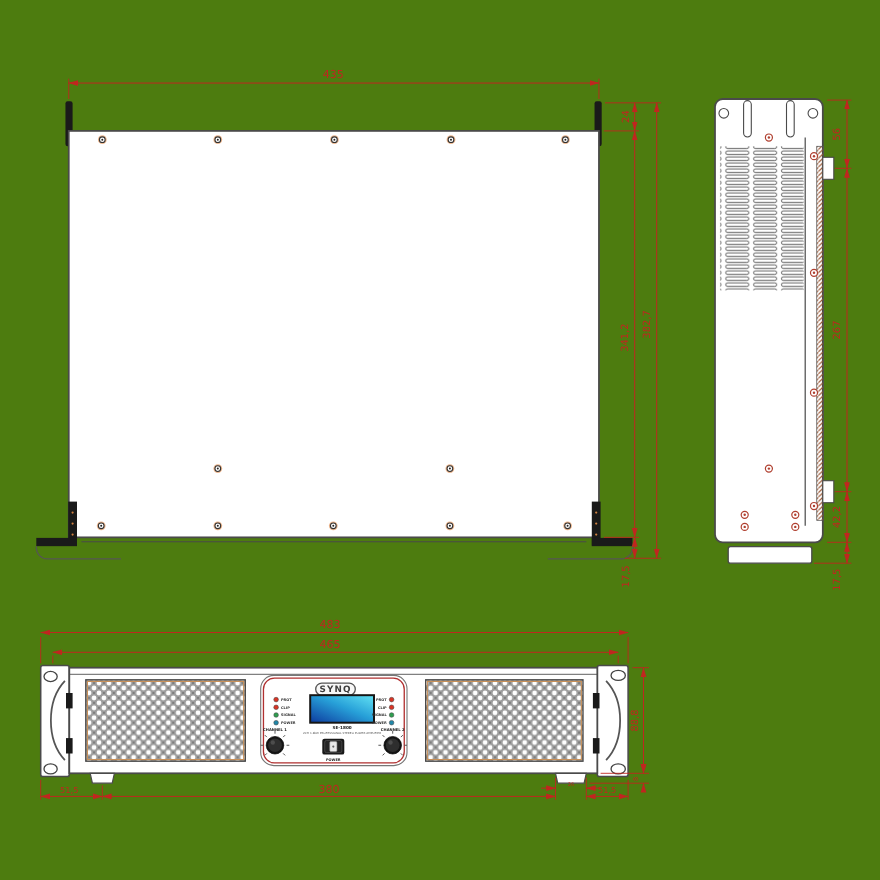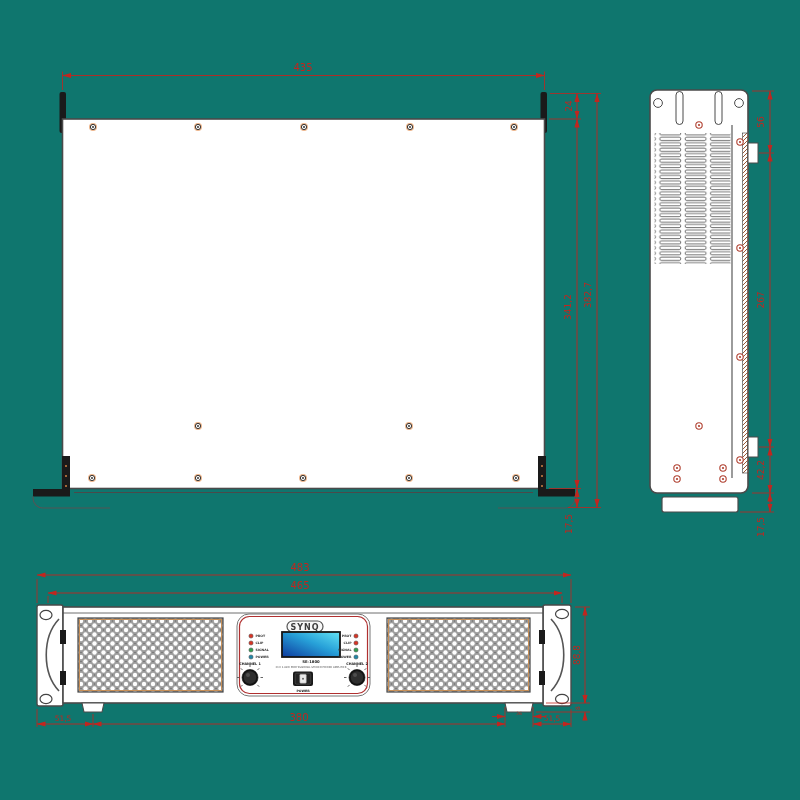--- a/index.html
+++ b/index.html
@@ -1,16 +1,16 @@
 <!DOCTYPE html>
 <html><head>
 <meta charset="utf-8">
 <style>
   html,body{margin:0;padding:0;background:#fff;}
-  #canvas{position:relative;width:800px;height:800px;background:#0f766e;overflow:hidden;}
+  #canvas{position:relative;width:800px;height:800px;background:#4d7c0f;overflow:hidden;}
   svg{display:block;}
   svg text{font-family:"DejaVu Sans", sans-serif;fill:#c0261f;}
   .dim{font-size:10px;}
   .dimv{font-size:9px;}
   .dimsmall{font-size:4.5px;}
   .dim8{font-size:6px;}
   .dim51{font-size:7.5px;}
   .logo{font-size:8px;font-weight:bold;letter-spacing:1px;fill:#3d3d3d;}
   .tiny{font-size:3.2px;fill:#333;font-weight:bold;}
   .tiny2{font-size:3.4px;fill:#222;font-weight:bold;}

